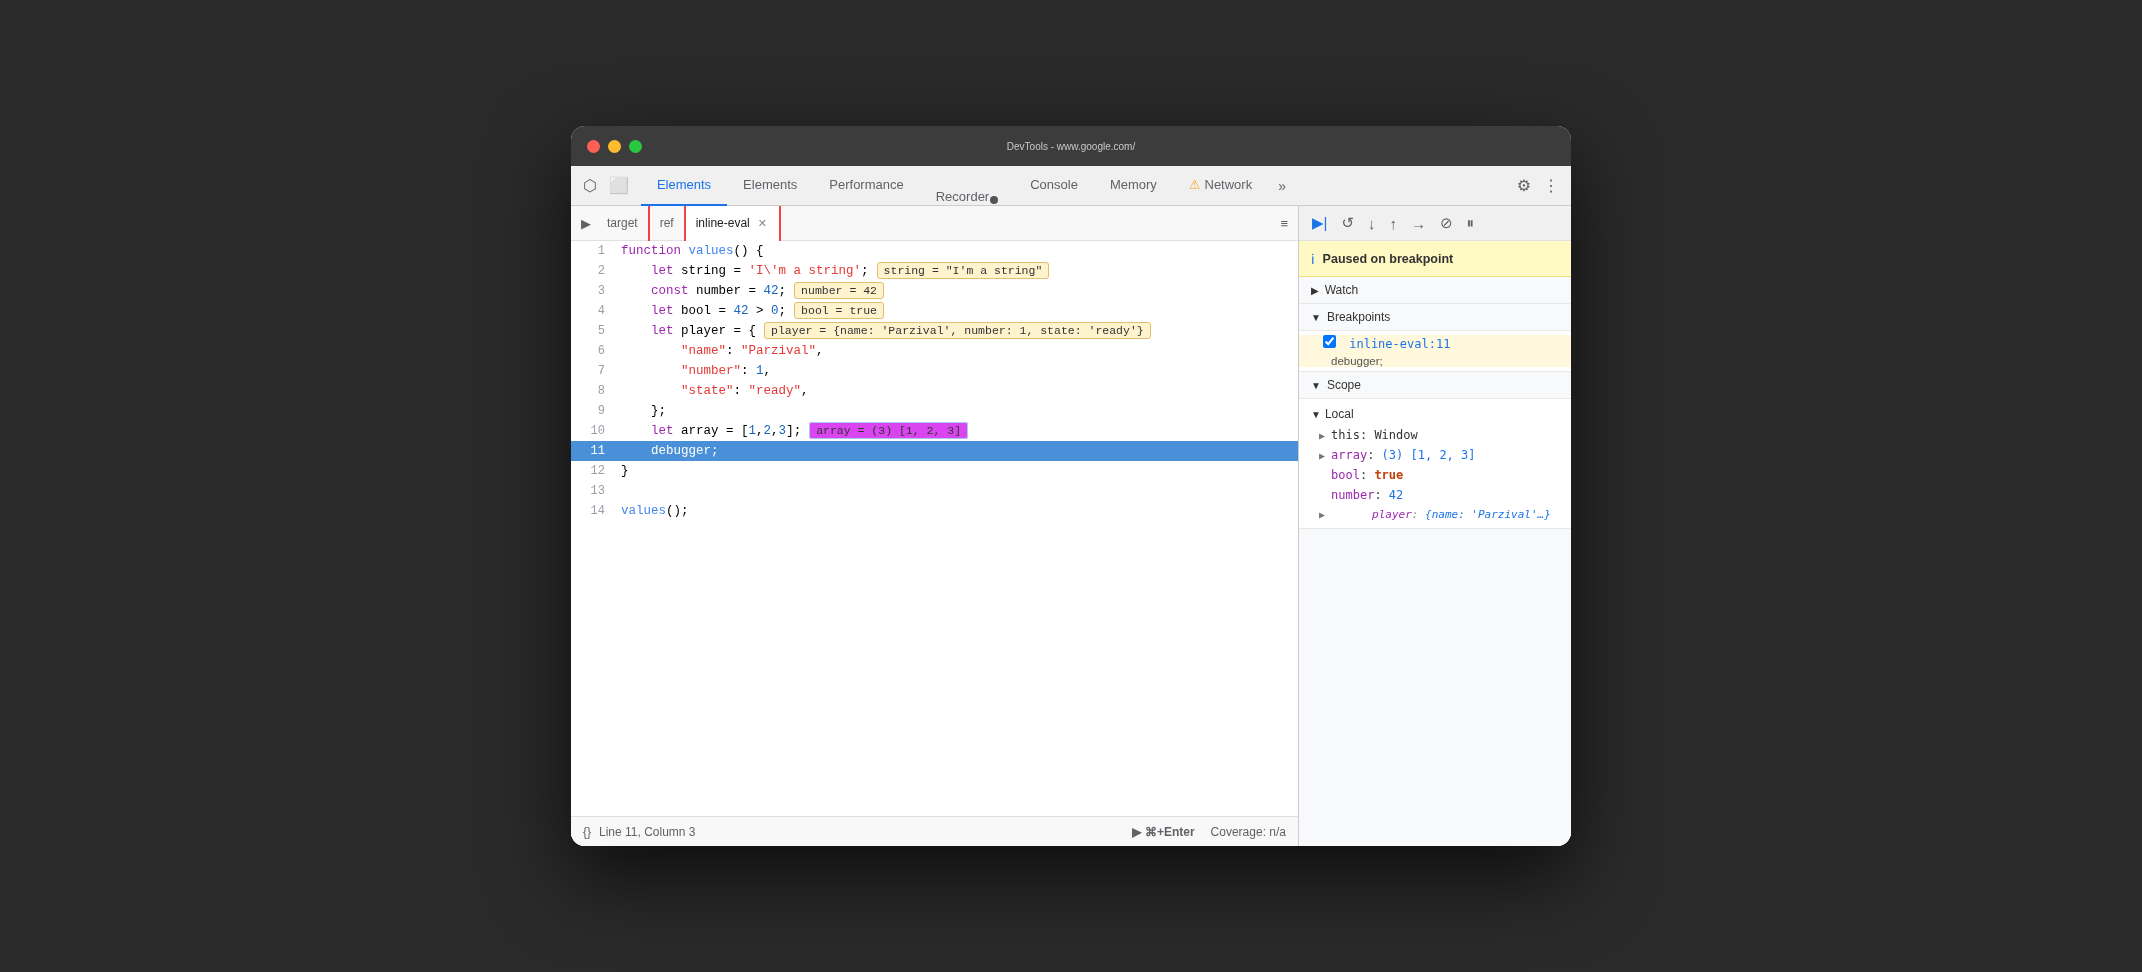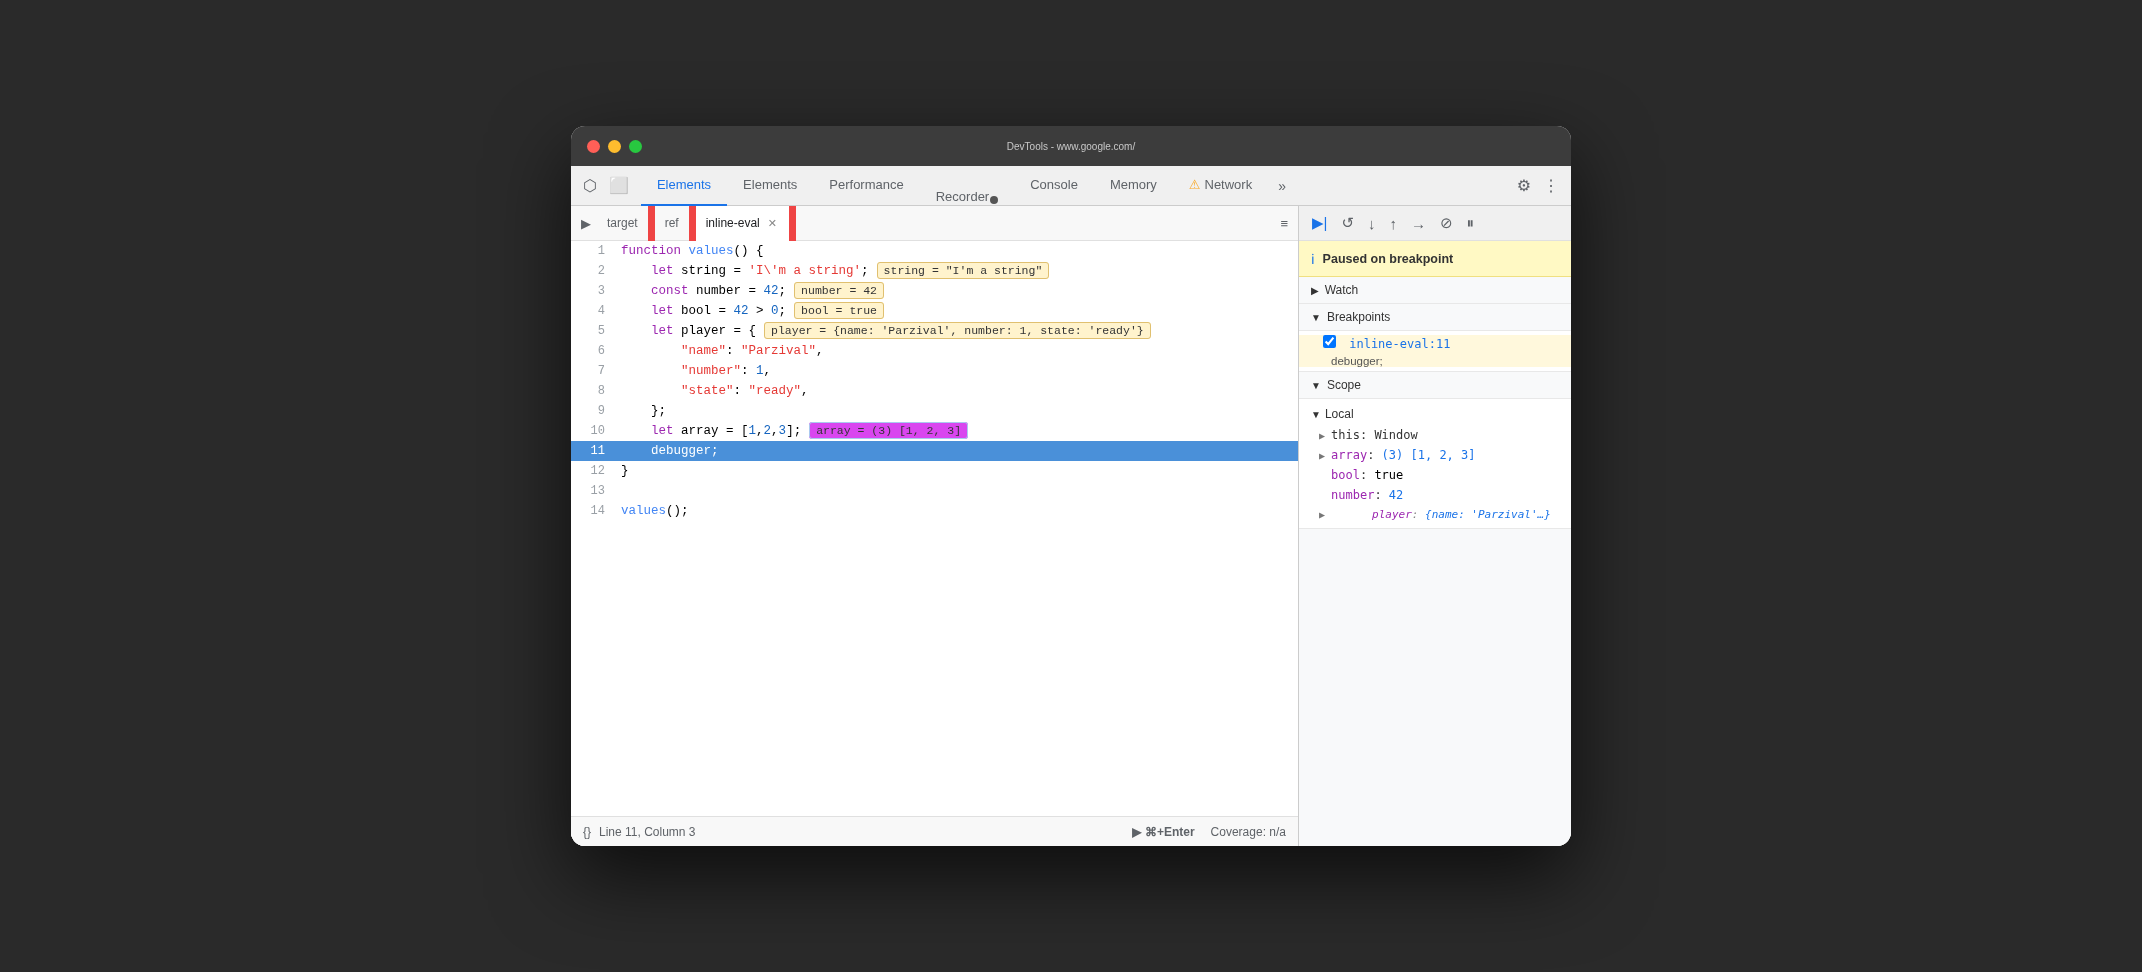--- a/index.html
+++ b/index.html
@@ -154,21 +154,21 @@
     }
     .file-tab {
       padding: 0 10px;
       height: 35px;
       display: flex;
       align-items: center;
       font-size: 12px;
       color: #5f6368;
       cursor: pointer;
       gap: 6px;
-      border-right: 7px solid #ef4444;
+      border-right: 2px solid #ef4444;
     }
     .file-tab.active {
       background: #fff;
       color: #202124;
       font-weight: 500;
     }
     .file-tab-close {
       font-size: 11px;
       color: #888;
       cursor: pointer;
@@ -340,21 +340,21 @@
     .scope-item {
       padding: 3px 12px 3px 20px;
       font-size: 12px;
       font-family: 'Menlo', 'Monaco', monospace;
       color: #333;
       display: flex;
       align-items: center;
       gap: 4px;
     }
     .scope-item .val-blue { color: #1a73e8; }
-    .scope-item .val-purple { color: #000000; }
+    .scope-item .val-purple { color: #c2410c; font-weight: bold; }
     .scope-item .val-dark { color: #333; }
     .scope-triangle { margin-right: 2px; color: #777; font-size: 10px; }
     .scope-subheader {
       padding: 4px 12px;
       font-size: 12px;
       color: #333;
       font-weight: 500;
       display: flex;
       align-items: center;
       gap: 4px;

